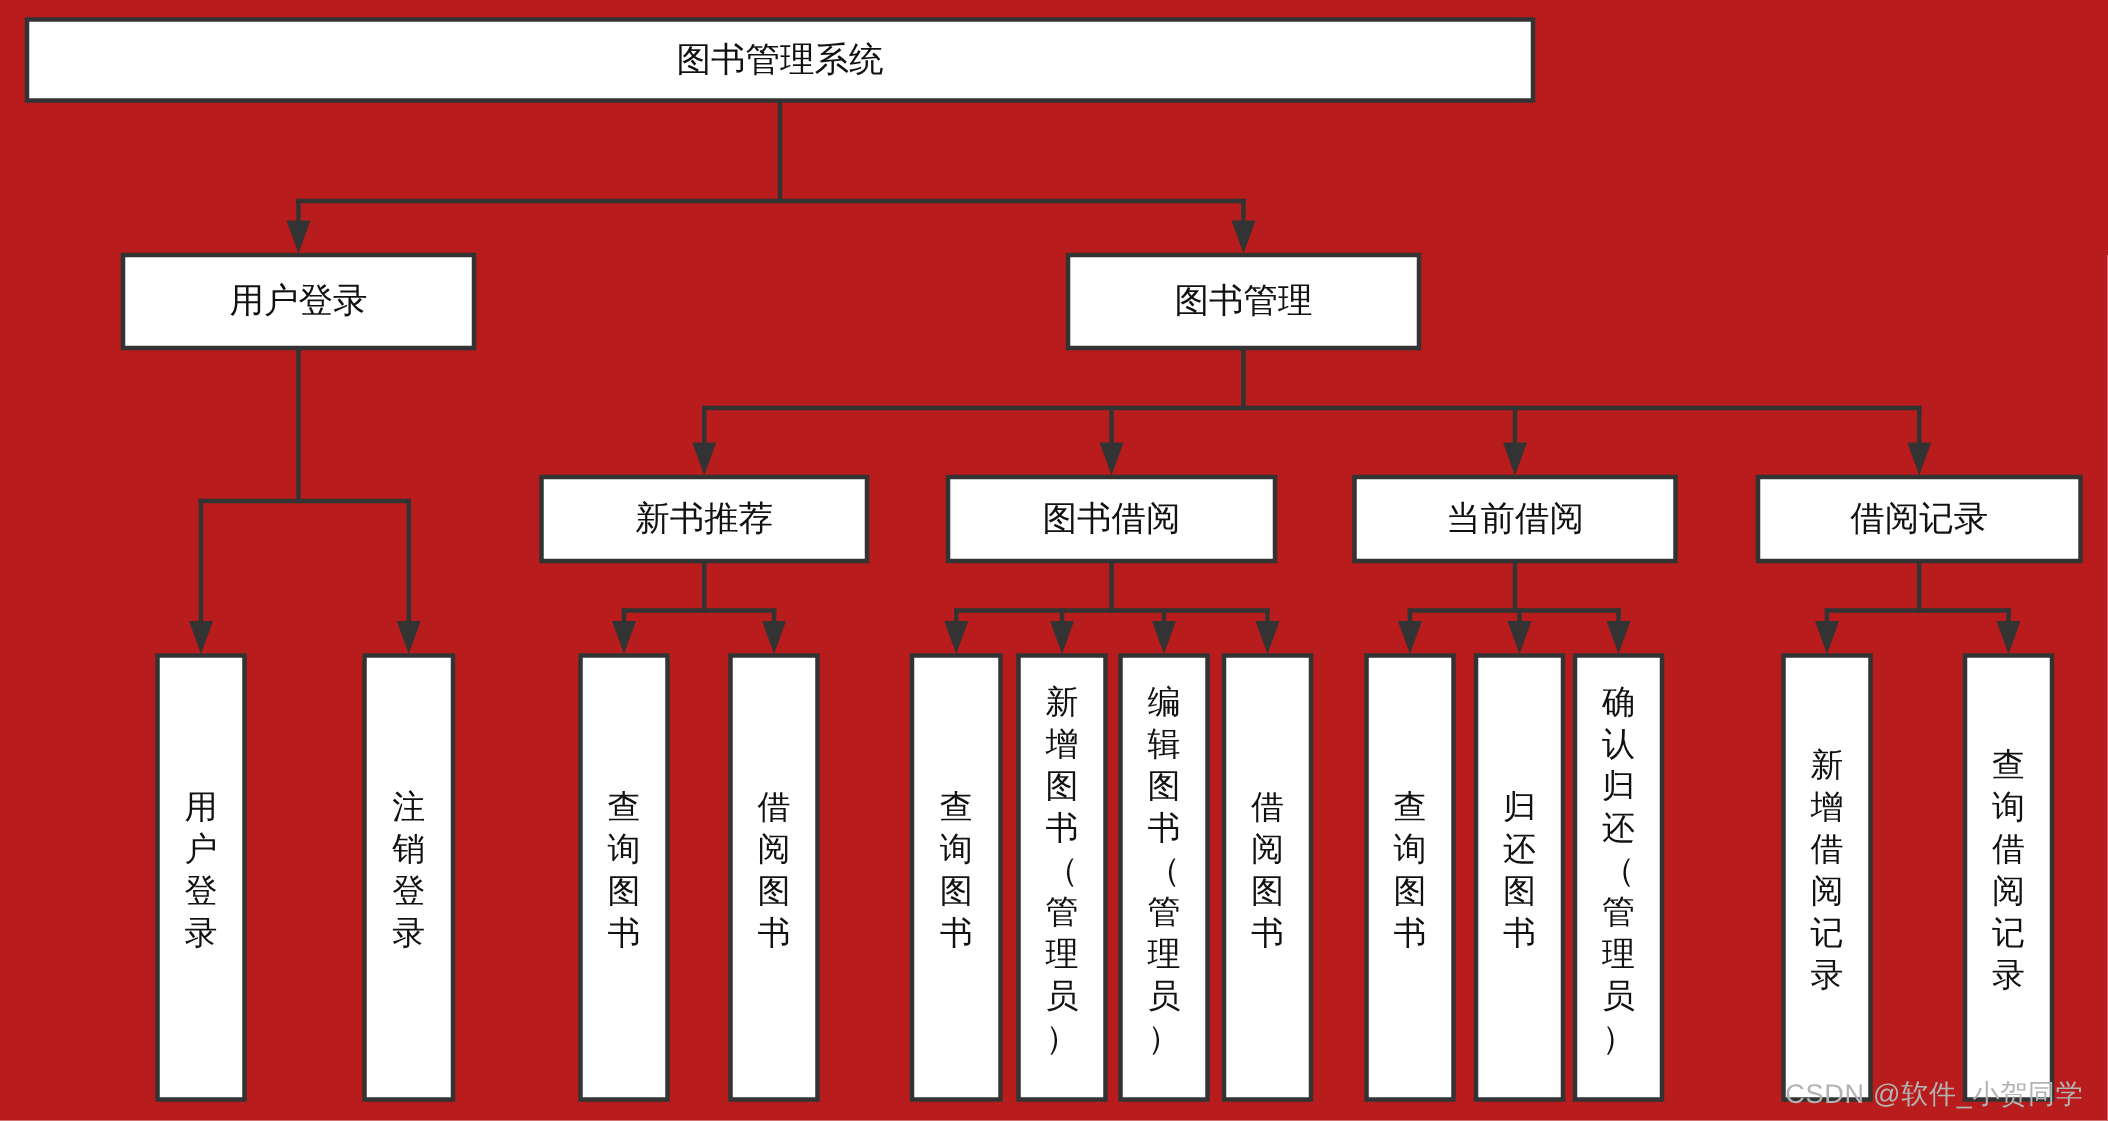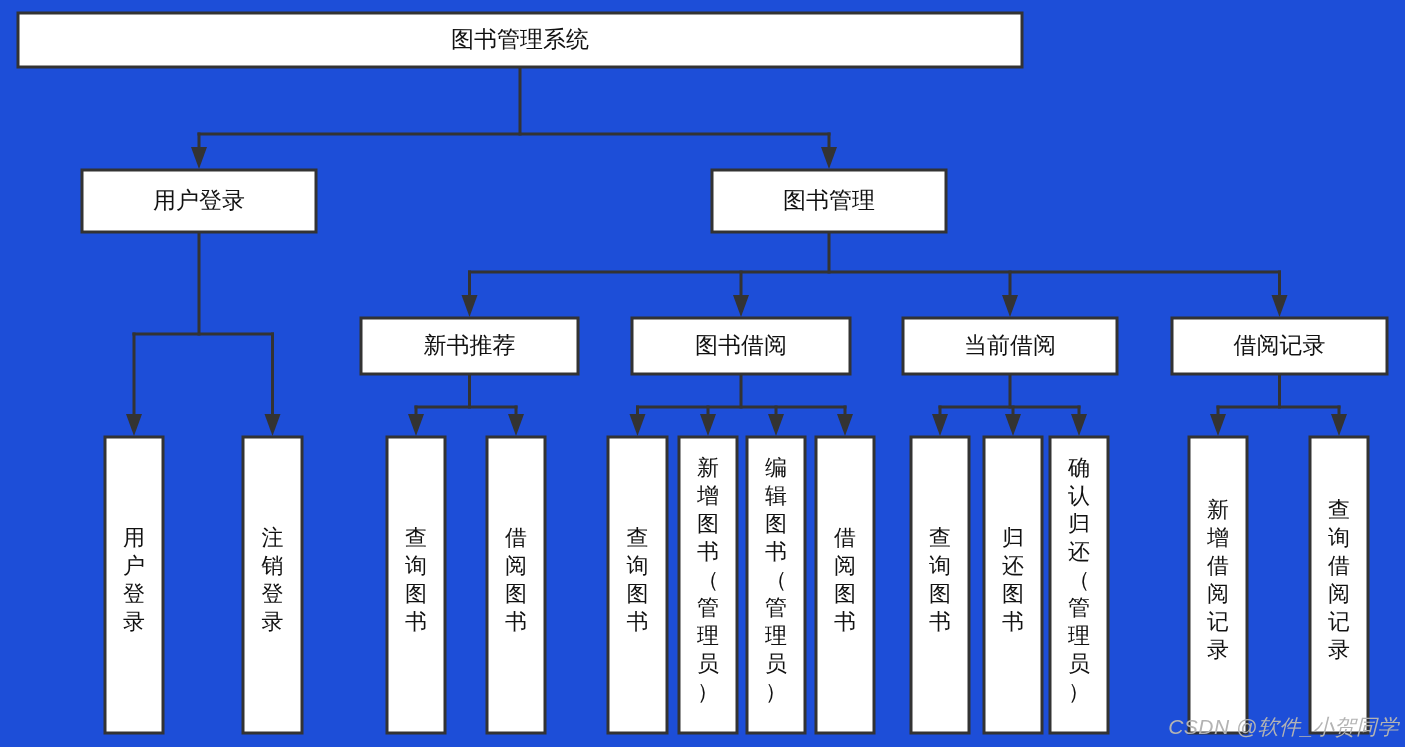--- a/index.html
+++ b/index.html
@@ -11,21 +11,21 @@
     width: 1405px;
     height: 747px;
     font-family: "Liberation Sans", "DejaVu Sans", sans-serif;
     overflow: hidden;
     position: relative;
   }
   #diagram-root {
     position: relative;
     width: 1405px;
     height: 747px;
-    background: #1d4ed8;
+    background: #b91c1c;
   }
   svg#diagram-svg {
     position: absolute;
     left: 0;
     top: 0;
     width: 1405px;
     height: 747px;
     display: block;
   }
   .node-box {
@@ -45,29 +45,28 @@
   }
   .node-label-h {
     font-family: "Liberation Sans", "DejaVu Sans", sans-serif;
     font-size: 23px;
     fill: #111111;
     text-anchor: middle;
     dominant-baseline: middle;
   }
   .watermark-text {
     position: absolute;
-    right: 6px;
+    right: 16px;
     bottom: 6px;
     font-family: "Liberation Sans", "DejaVu Sans", sans-serif;
-    font-size: 21px;
+    font-size: 18px;
     color: #b3b3b3;
     letter-spacing: 0.5px;
     white-space: nowrap;
     user-select: none;
-    font-style: italic;
   }
 </style>
 </head>
 <body>
 
 <div id="diagram-root">
   <svg id="diagram-svg" viewBox="0 0 1405 747">
     <g id="connectors-layer">
         <line x1="520" y1="67" x2="520" y2="134" class="connector"></line>
         <line x1="199" y1="134" x2="829" y2="134" class="connector"></line>

